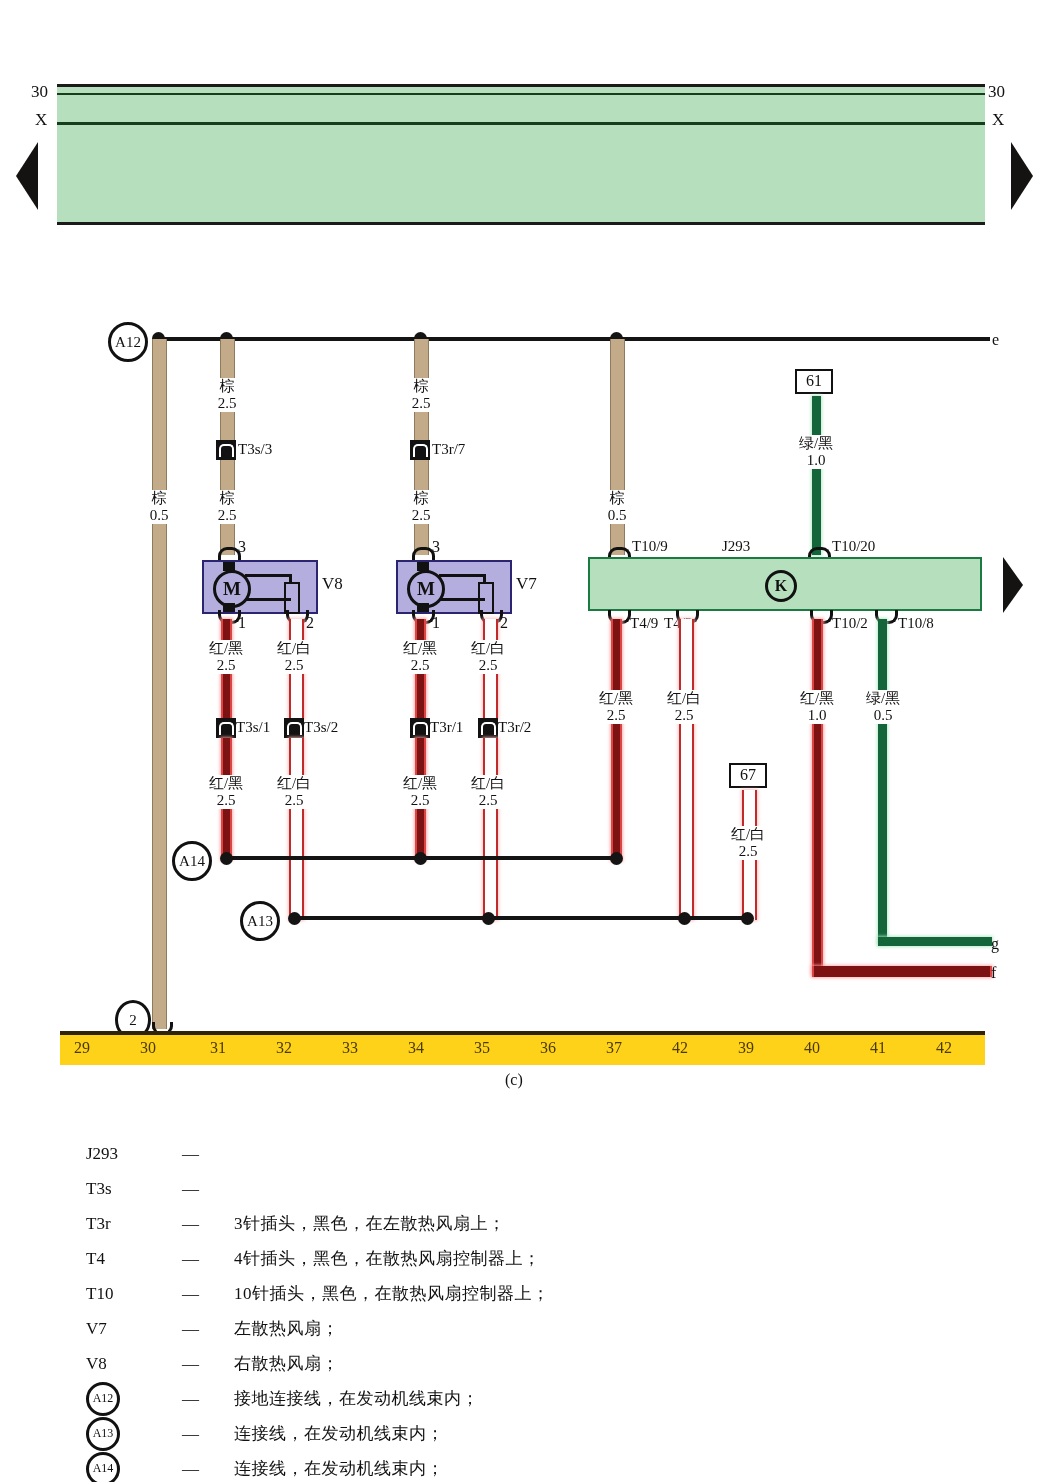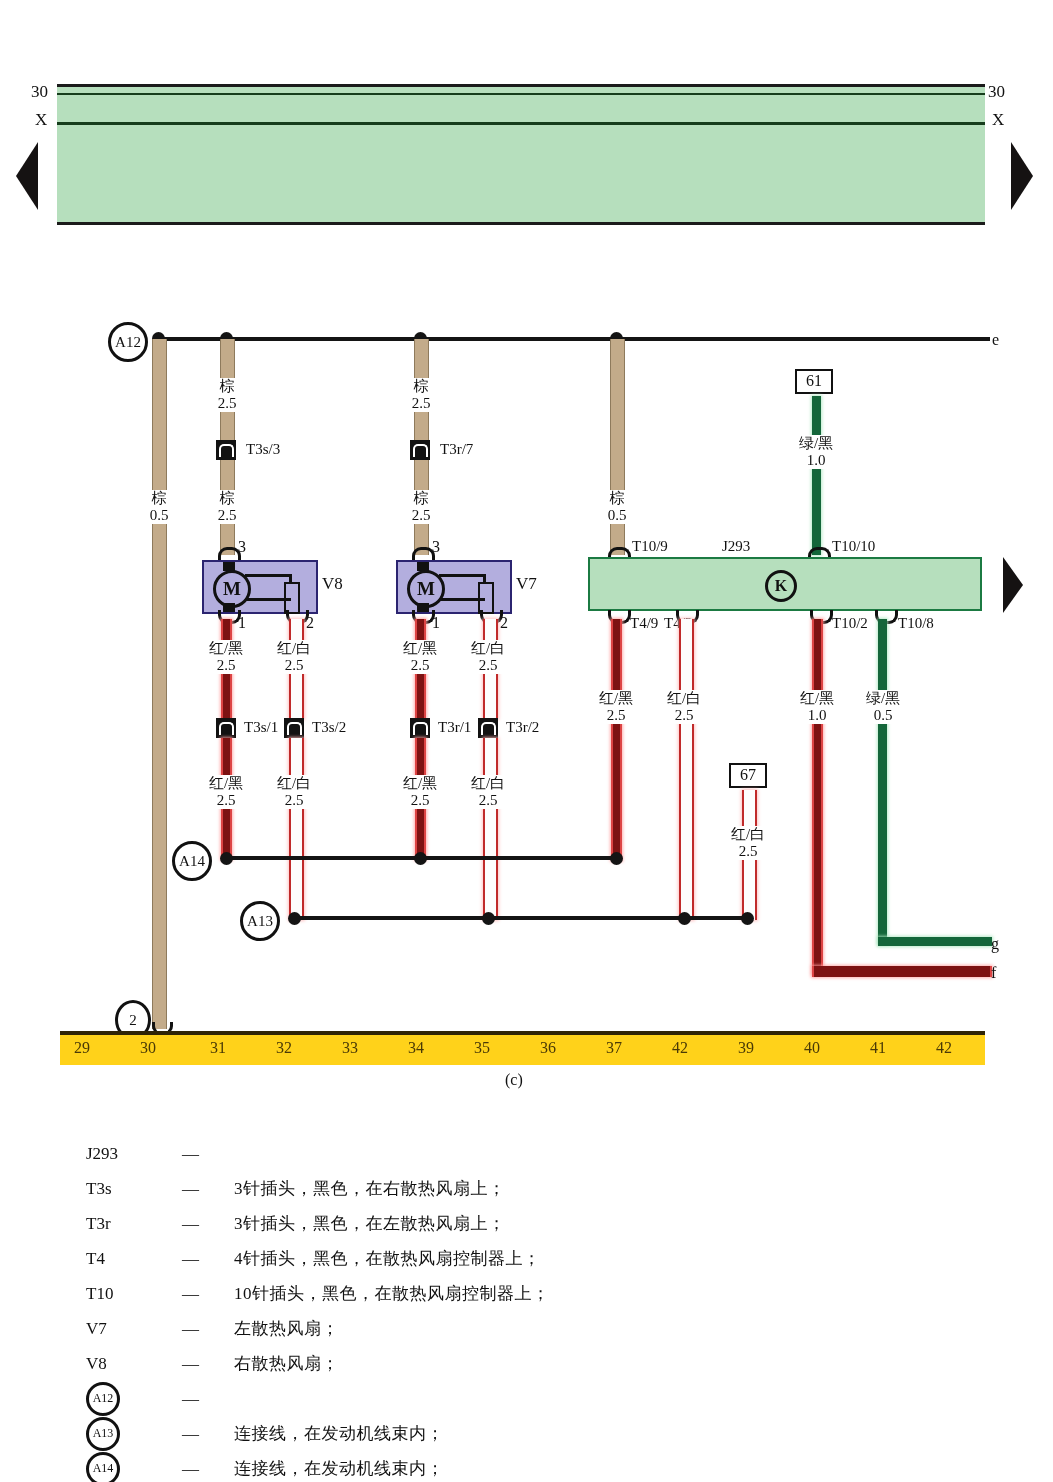--- a/index.html
+++ b/index.html
@@ -50,21 +50,21 @@
   .w-rb::before{content:"";position:absolute;left:0;top:0;bottom:0;width:2px;background:#d44;}
   .w-rb::after{content:"";position:absolute;right:0;top:0;bottom:0;width:2px;background:#d44;}
   .w-rw{background:#fdfdfd;border-left:2.5px solid #c02a2a;border-right:2.5px solid #c02a2a;
         box-shadow:0 0 3px 1px rgba(255,180,180,.8);}
   .w-gb{background:#14663a;box-shadow:0 0 3px 1px rgba(170,230,190,.85);}
 
   
   .plug{width:20px;height:20px;background:#121212;display:flex;align-items:center;justify-content:center;}
   .plug i{display:block;width:11px;height:11px;border:2.5px solid #fff;border-bottom:none;
           border-radius:5px 5px 0 0;background:transparent;}
-  .plug-lbl{position:absolute;font-size:15px;white-space:nowrap;margin-left:8px;}
+  .plug-lbl{position:absolute;font-size:15px;white-space:nowrap;}
 
   
   .cup{position:absolute;width:17px;height:11px;border:3px solid #111;border-top:none;
        border-radius:0 0 9px 9px;background:transparent;}
   .cup-up{border:3px solid #111;border-bottom:none;border-radius:9px 9px 0 0;}
   .pin-lbl{position:absolute;font-size:16px;white-space:nowrap;}
 
   
   .wlbl{position:absolute;font-size:15px;line-height:17px;text-align:center;
         background:#fff;white-space:nowrap;}
@@ -278,21 +278,21 @@
   <div class="cup cup-up" style="left:608px;top:547px"></div>
   <div class="ctrl-lbl" style="left:632px;top:538px">T10/9</div>
 
   <div class="numbox" style="left:795px;top:369px">61</div>
   <div class="w w-gb" style="left:812px;top:396px;width:9px;height:159px"></div>
   <div class="wlbl" style="left:784px;top:435px;width:64px">
     <div>绿/黑</div>
     <div>1.0</div>
   </div>
   <div class="cup cup-up" style="left:808px;top:547px"></div>
-  <div class="ctrl-lbl" style="left:832px;top:538px">T10/10</div>
+  <div class="ctrl-lbl" style="left:832px;top:538px">T10/20</div>
 
   <div class="ctrl-lbl" style="left:722px;top:538px">J293</div>
   <div class="abs" id="ctrl-box"></div>
   <div class="abs" id="ctrl-k">K</div>
   <div class="abs tri-right" id="tri-ctrl-right"></div>
 
   <div class="cup" style="left:608px;top:610px"></div>
   <div class="ctrl-lbl" style="left:630px;top:615px">T4/9</div>
   <div class="w w-rb" style="left:611px;top:619px;width:11px;height:242px"></div>
   <div class="wlbl" style="left:590px;top:690px;width:52px">
@@ -371,21 +371,20 @@
   <div class="abs" id="fig-label">(c)</div>
 
   <div id="legend">
     <div class="leg-row">
       <div class="leg-key">J293</div>
       <div class="leg-dash">—</div>
     </div>
     <div class="leg-row">
       <div class="leg-key">T3s</div>
       <div class="leg-dash">—</div>
-      <div class="leg-txt">3针插头，黑色，在右散热风扇上；</div>
     </div>
     <div class="leg-row">
       <div class="leg-key">T3r</div>
       <div class="leg-dash">—</div>
       <div class="leg-txt">3针插头，黑色，在左散热风扇上；</div>
     </div>
     <div class="leg-row">
       <div class="leg-key">T4</div>
       <div class="leg-dash">—</div>
       <div class="leg-txt">4针插头，黑色，在散热风扇控制器上；</div>
@@ -403,20 +402,21 @@
     <div class="leg-row">
       <div class="leg-key">V8</div>
       <div class="leg-dash">—</div>
       <div class="leg-txt">右散热风扇；</div>
     </div>
     <div class="leg-row">
       <div class="leg-key">
         <span class="leg-circ">A12</span>
       </div>
       <div class="leg-dash">—</div>
+      <div class="leg-txt">接地连接线，在发动机线束内；</div>
     </div>
     <div class="leg-row">
       <div class="leg-key">
         <span class="leg-circ">A13</span>
       </div>
       <div class="leg-dash">—</div>
       <div class="leg-txt">连接线，在发动机线束内；</div>
     </div>
     <div class="leg-row">
       <div class="leg-key">

